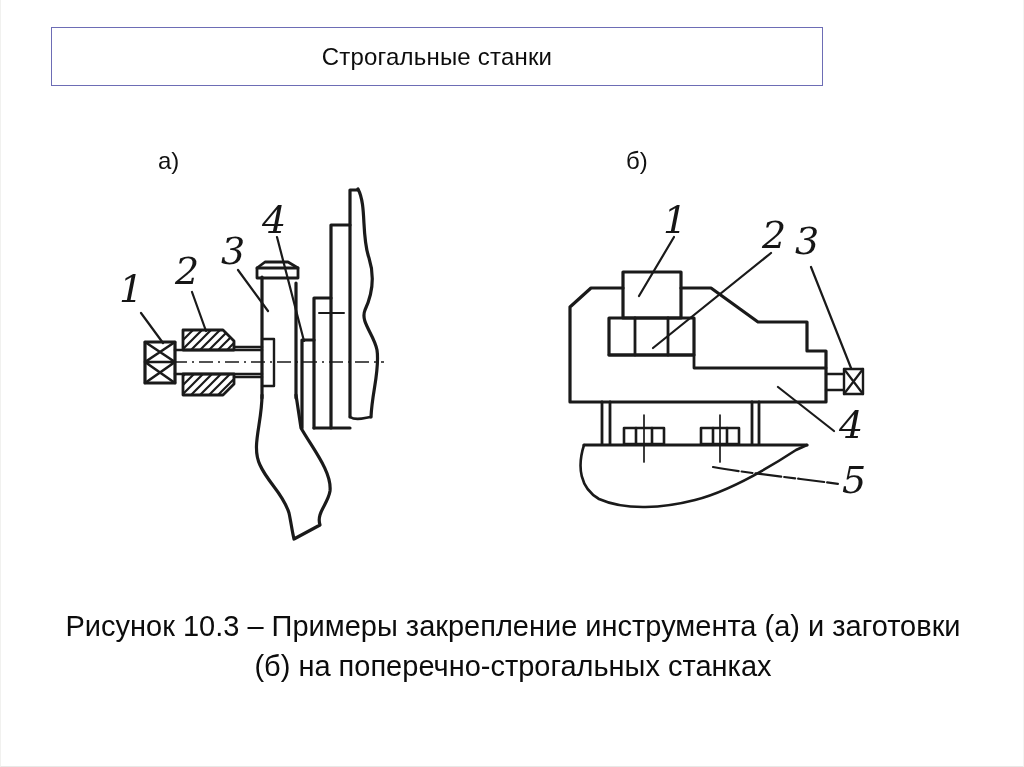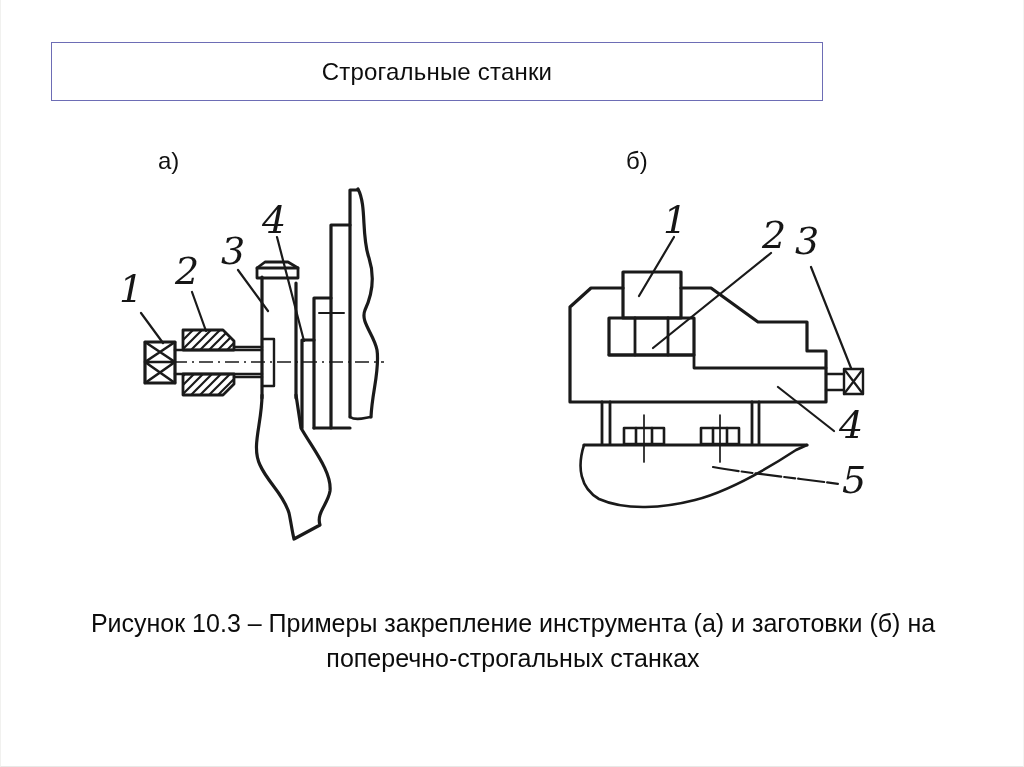--- a/index.html
+++ b/index.html
@@ -10,21 +10,21 @@
     overflow:hidden;
     border-left:1px solid #f1f1ef;
     border-right:1px solid #f4f4f2;
     border-bottom:1px solid #e8e8e6;
     box-sizing:border-box;
     font-family:"Liberation Sans", sans-serif;
     color:#101010;
   }
   .title-box{
     position:absolute;
-    left:50px;top:42px;width:772px;height:59px;
+    left:50px;top:27px;width:772px;height:59px;
     border:1.5px solid #6d6db5;
     box-sizing:border-box;
     display:flex;align-items:center;justify-content:center;
   }
   .title-text{
     font-size:24px;
     letter-spacing:0.2px;
     color:#0d0d0d;
   }
   .sub-label{
@@ -51,21 +51,21 @@
   .pb3{left:794px;top:222px;}
   .pb4{left:838px;top:406px;}
   .pb5{left:841px;top:461px;}
   .drawing-svg{
     position:absolute;left:0;top:0;
   }
   .caption{
     position:absolute;
     left:62px;top:606px;width:900px;
     text-align:center;
-    font-size:25px;
+    font-size:29px;
     line-height:1.38;
     color:#0c0c0c;
   }
 </style>
 </head>
 <body>
 
 <div class="page">
 
   <div class="title-box">

